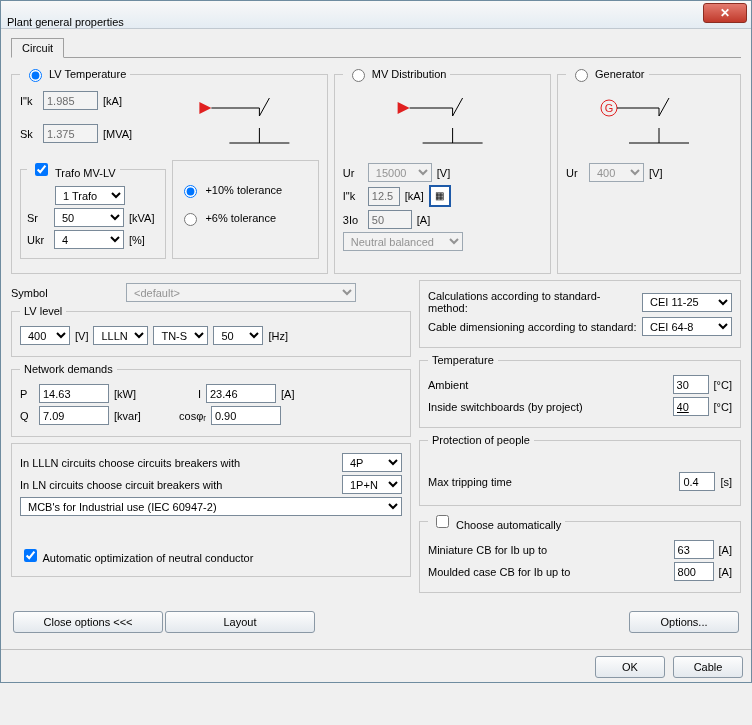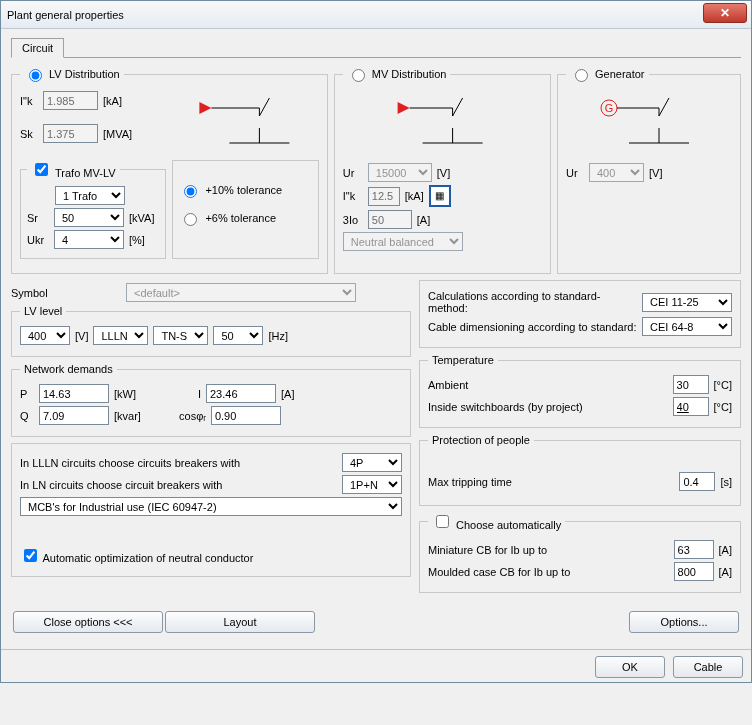--- a/index.html
+++ b/index.html
@@ -1,18 +1,18 @@
 <!DOCTYPE html>
 <html><head>
 <meta charset="utf-8">
 <style>
 * { box-sizing: border-box; font-family: "Segoe UI", Tahoma, sans-serif; font-size: 11px; }
 body { margin: 0; background: #f0f0f0; width: 752px; }
 .window { width: 752px; border: 1px solid #6f8ca0; background: #f0f0f0; }
-.titlebar { height: 28px; background: linear-gradient(#f8f8f8,#e4ecf3); border-bottom: 1px solid #c0c8d0; display:flex; align-items:center; padding:0 6px; position:relative;}
+.titlebar { height: 28px; background: linear-gradient(#f8f8f8,#e4ecf3); border-bottom: 1px solid #c0c8d0; display:flex; align-items:flex-end; padding:0 6px; position:relative;}
 .titlebar .title { color:#000; }
 .closebtn { position:absolute; right:4px; top:2px; width:44px; height:20px; background:linear-gradient(#e47b6f,#c0392b); border:1px solid #8b2d22; border-radius:3px; color:#fff; text-align:center; line-height:18px; font-size:12px; font-weight:bold;}
 .body { padding: 8px 10px 8px 10px; }
 .tabrow { border-bottom:1px solid #a0a0a0; margin-bottom:8px;}
 .tab { display:inline-block; padding:3px 10px; border:1px solid #a0a0a0; border-bottom:1px solid #f0f0f0; background:#f0f0f0; position:relative; top:1px;}
 .cols { display:flex; gap:8px; }
 .leftcol { flex: 0 0 400px; }
 .rightcol { flex: 1; }
 fieldset { border:1px solid #c8c8c8; margin:0 0 6px 0; padding:6px 8px 8px 8px; }
 fieldset.tight { padding:4px 6px 6px 6px; }
@@ -47,21 +47,21 @@
   <div class="body">
     <div class="tabrow">
       <span class="tab">Circuit</span>
     </div>
 
     <div class="topsplit">
 
       <fieldset style="flex:1.35">
         <legend class="radiohdr">
             <input type="radio" name="src" checked="" style="">
-            <span>LV Distribution</span>
+            <span>LV Temperature</span>
           </legend>
         <div style="display:flex; gap:10px;">
           <div style="flex:0 0 150px;">
             <div class="row">
               <span class="lbl" style="width:18px">I"k</span>
               <input type="text" disabled="" style="width: 55px;" class="num" value="1.985">
               <span class="unit">[kA]</span>
             </div>
             <div class="row" style="margin-top:14px;">
               <span class="lbl" style="width:18px">Sk</span>

